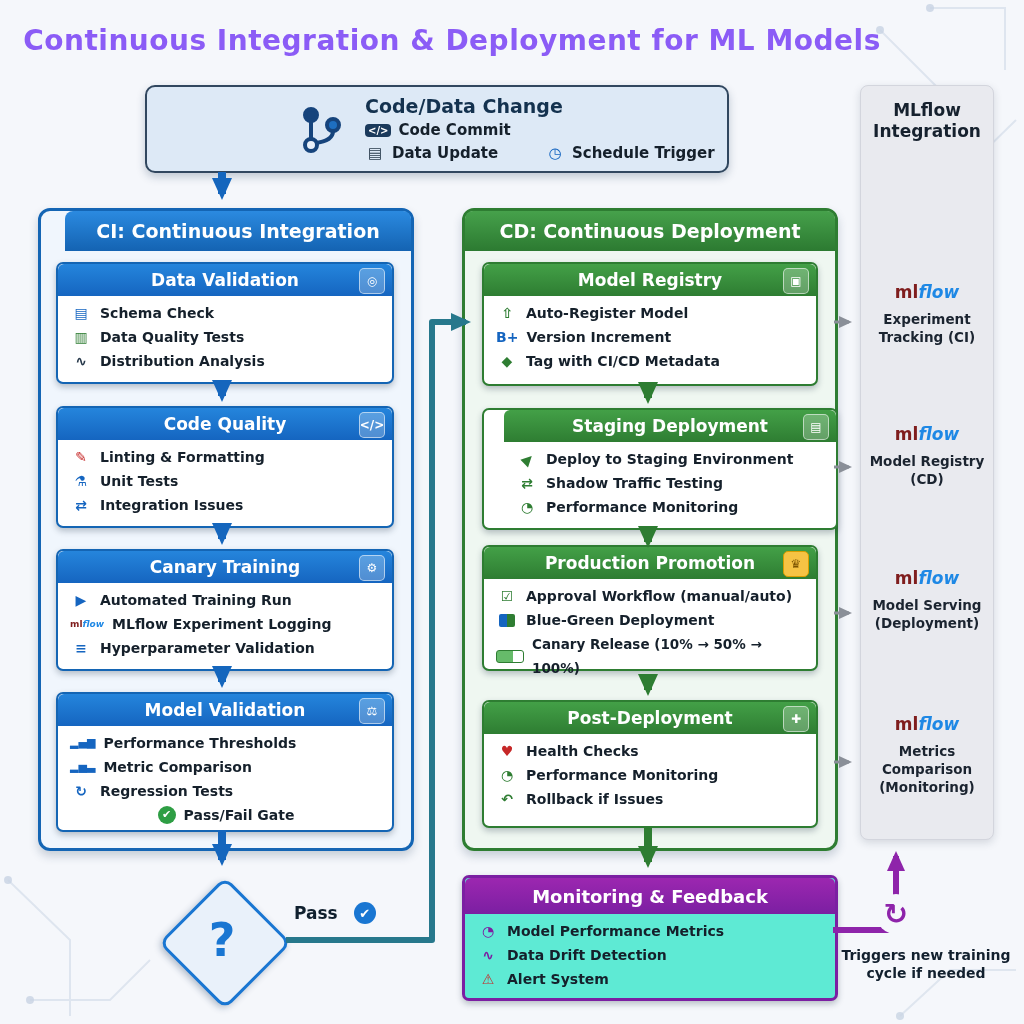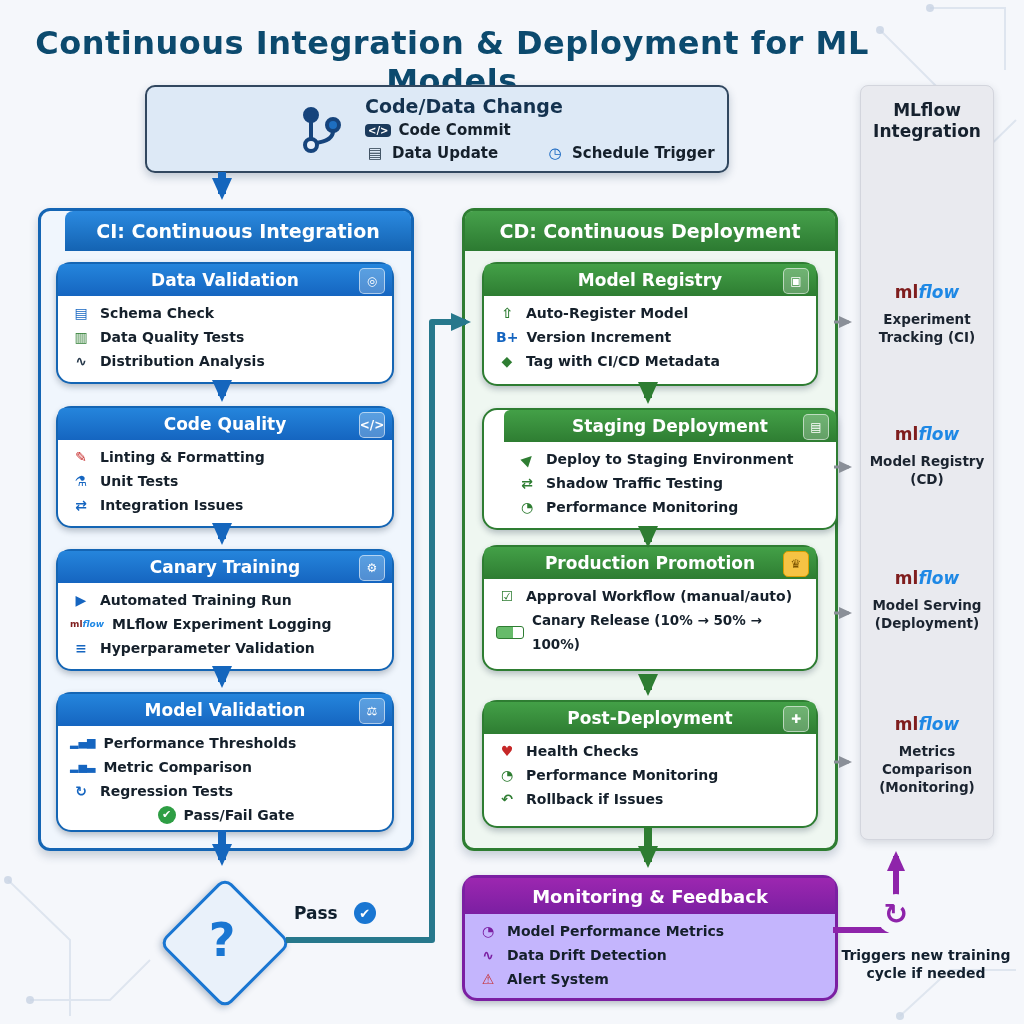--- a/index.html
+++ b/index.html
@@ -6,21 +6,21 @@
   body{
     width:1024px;height:1024px;position:relative;overflow:hidden;
     background:#f5f7fb;
     font-family:"DejaVu Sans","Liberation Sans",sans-serif;
     color:#15202b;
   }
   .abs{position:absolute;}
   
   .page-title{
     left:0;top:24px;width:904px;text-align:center;
-    font-size:32px;font-weight:bold;color:#0c4a6e;letter-spacing:.5px;
+    font-size:28px;font-weight:bold;color:#8b5cf6;letter-spacing:.5px;
   }
   
   .decor{left:0;top:0;z-index:0;}
   
   .trigger-box{
     left:145px;top:85px;width:580px;height:84px;
     background:#dde9f6;border:2px solid #31475f;border-radius:10px;
     box-shadow:0 4px 8px rgba(30,60,90,.25);z-index:2;text-decoration:underline;
   }
   .trigger-title{left:218px;top:8px;font-size:19px;font-weight:bold;color:#14324f;}
@@ -31,21 +31,21 @@
   .chip{background:#1b3a5c;color:#fff;border-radius:4px;font-size:10px;padding:1px 3px;font-weight:bold;}
   
   .col{border-radius:12px;z-index:1;box-shadow:0 5px 10px rgba(30,60,90,.22);}
   .ci-col{left:38px;top:208px;width:370px;height:637px;border:3px solid #1465b4;background:rgba(238,246,253,.85);}
   .cd-col{left:462px;top:208px;width:370px;height:637px;border:3px solid #2e7d32;background:rgba(238,247,239,.88);}
   .colhead{height:40px;display:flex;align-items:center;justify-content:center;
     color:#fff;font-weight:bold;font-size:19px;border-radius:8px 8px 0 0;}
   .ci-col .colhead{background:linear-gradient(#2b8ae0,#1463b2);margin-left:24px;}
   .cd-col .colhead{background:linear-gradient(#46a14b,#2c7a31);}
   
-  .pbox{background:#fff;border-radius:15px;z-index:2;box-shadow:0 3px 6px rgba(20,40,60,.28);}
+  .pbox{background:#fff;border-radius:7px;z-index:2;box-shadow:0 3px 6px rgba(20,40,60,.28);}
   .pbox.blue{border:2px solid #1465b4;}
   .pbox.green{border:2px solid #2e7d32;}
   .pbox.purple{border:3px solid #7b1fa2;}
   .phead{height:32px;position:relative;display:flex;align-items:center;justify-content:center;
     color:#fff;font-weight:bold;font-size:17px;border-radius:6px 6px 0 0;}
   .blue .phead{background:linear-gradient(#2585dc,#1565c0);}
   .green .phead{background:linear-gradient(#43a047,#2e7d32);}
   .purple .phead{background:linear-gradient(#9c27b0,#7b1fa2);height:36px;font-size:18px;}
   .hicon{position:absolute;right:7px;top:4px;width:24px;height:24px;
     background:rgba(255,255,255,.25);border:1px solid rgba(255,255,255,.55);
@@ -60,21 +60,21 @@
     color:#fff;font-size:11px;display:flex;align-items:center;justify-content:center;}
   .rot45{display:inline-block;transform:rotate(-45deg);}
   .bg-split{flex:0 0 16px;width:16px;height:13px;border-radius:2px;
     background:linear-gradient(90deg,#1565c0 50%,#2e7d32 50%);margin:0 3px;}
   .canary-bar{flex:0 0 26px;width:26px;height:11px;border:1.5px solid #2e7d32;border-radius:3px;
     background:linear-gradient(90deg,#66bb6a 0 60%,#fff 60%);}
   .mlf-mini{flex:0 0 22px;font-size:9px;text-align:center;white-space:nowrap;}
   .mlf-ml{font-weight:800;color:#7f1d1d;text-align:center;}
   .mlf-flow{font-style:italic;font-weight:600;color:#1e88e5;}
   
-  .mon-box{left:462px;top:875px;width:370px;height:120px;background:#c4b5fd;}
+  .mon-box{left:462px;top:875px;width:370px;height:120px;background:#5eead4;}
   
   .mlflow-panel{left:860px;top:85px;width:132px;height:753px;background:#e9eaef;
     border:1px solid #d3d5dd;border-radius:8px;z-index:1;box-shadow:0 3px 8px rgba(30,40,60,.15);}
   .mlflow-title{position:absolute;left:0;top:14px;width:132px;text-align:center;
     font-size:17px;font-weight:bold;color:#16212e;line-height:1.25;}
   .mlflow-entry{position:absolute;left:6px;width:120px;text-align:center;}
   .mlflow-logo{font-size:17px;}
   .mlflow-logo .mlf-ml{font-size:17px;}
   .mlflow-logo .mlf-flow{font-size:17px;}
   .mlflow-entry .lbl{margin-top:8px;font-size:13.5px;font-weight:600;color:#1b2430;line-height:1.35;}
@@ -287,20 +287,24 @@
 
 <div class="abs pbox green" style="left:482px;top:545px;width:332px;height:122px;">
   <div class="phead">
     <span>Production Promotion</span>
     <span class="hicon gold">♛</span>
   </div>
   <div class="pbody">
     <div class="row">
       <span class="ic c-green">☑</span>
       <span>Approval Workflow (manual/auto)</span>
+    </div>
+    <div class="row">
+      <span class="bg-split"></span>
+      <span>Blue-Green Deployment</span>
     </div>
     <div class="row">
       <span class="canary-bar"></span>
       <span style="font-size:13.5px;">Canary Release (10% → 50% → 100%)</span>
     </div>
   </div>
 </div>
 
 <div class="abs pbox green" style="left:482px;top:700px;width:332px;height:124px;">
   <div class="phead">

